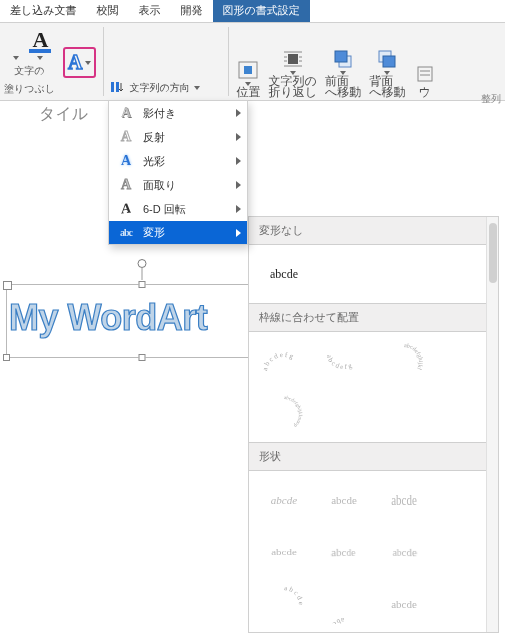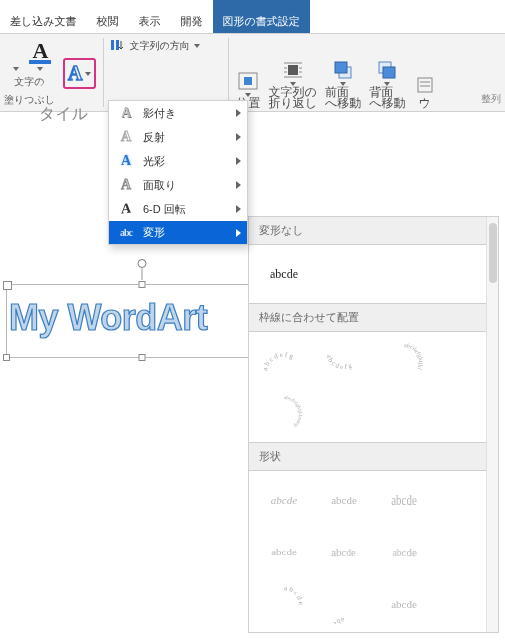--- a/index.html
+++ b/index.html
@@ -15,32 +15,32 @@
     --txt:#4a4a4a;
   }
   *{box-sizing:border-box; -webkit-font-smoothing:antialiased;}
   body{
     margin:0; width:505px; height:641px; background:#fff;
     font-family:"Helvetica Neue", Arial, sans-serif; font-size:11px; color:var(--txt);
     position:relative; overflow:hidden;
   }
   
   .tabs{display:flex; align-items:stretch; background:#fff; border-bottom:1px solid var(--ribbon-border);}
-  .tab{padding:14px 10px 4px; white-space:nowrap; color:#333;}
+  .tab{padding:3px 10px 4px; white-space:nowrap; color:#333;}
   .tab.active{background:var(--tab-blue); color:#fff;}
   
   .ribbon{display:flex; background:var(--ribbon-bg); border-bottom:1px solid var(--ribbon-border); height:78px; position:relative;}
   .ribbon .sep{width:1px; background:var(--ribbon-border); margin:4px 3px;}
   .rgroup{display:flex; flex-direction:column; align-items:center; justify-content:flex-end; padding:4px 4px 2px; gap:2px;}
   .rgroup .big-row{display:flex; gap:4px;}
   .rgroup .label{font-size:10px; color:#555; white-space:nowrap; text-align:center;}
   .btn-stack{display:flex; flex-direction:column; align-items:center; justify-content:flex-end; gap:1px; padding-top:2px;}
   .btn-stack .icon{width:22px; height:22px; display:flex; align-items:center; justify-content:center;}
   .btn-stack .sublabel{font-size:12px; line-height:11px; text-align:left; white-space:nowrap;}
-  .right-stack{display:flex; flex-direction:column; justify-content:flex-start; padding:4px 2px; gap:4px; font-size:10px;}
+  .right-stack{display:flex; flex-direction:column; justify-content:flex-end; padding:4px 2px; gap:4px; font-size:10px;}
   .right-stack .row{display:flex; align-items:center; gap:4px; white-space:nowrap; color:#444;}
   .caret{width:0;height:0;border-left:3px solid transparent;border-right:3px solid transparent;border-top:4px solid #666; display:inline-block;}
   .highlight-frame{border:2px solid var(--highlight); border-radius:3px; padding:2px 3px; display:flex; align-items:center; gap:3px;}
   .statusbar-left{position:absolute; left:4px; top:104px; font-size:16px; color:#888;margin-left:35px;}
   .corner{position:absolute; right:4px; top:92px; font-size:10px; color:#888;}
   
   
   .menu{position:absolute; top:100px; left:108px; width:140px; background:#fff; border:1px solid var(--ribbon-border); box-shadow:2px 4px 8px rgba(0,0,0,.18); z-index:5;}
   .menu-item{display:flex; align-items:center; gap:8px; padding:4px 8px; font-size:11px; color:#333; position:relative;}
   .menu-item .arrow{position:absolute; right:6px; top:50%; transform:translateY(-50%); width:0;height:0;border-top:4px solid transparent;border-bottom:4px solid transparent;border-left:5px solid #666;}

